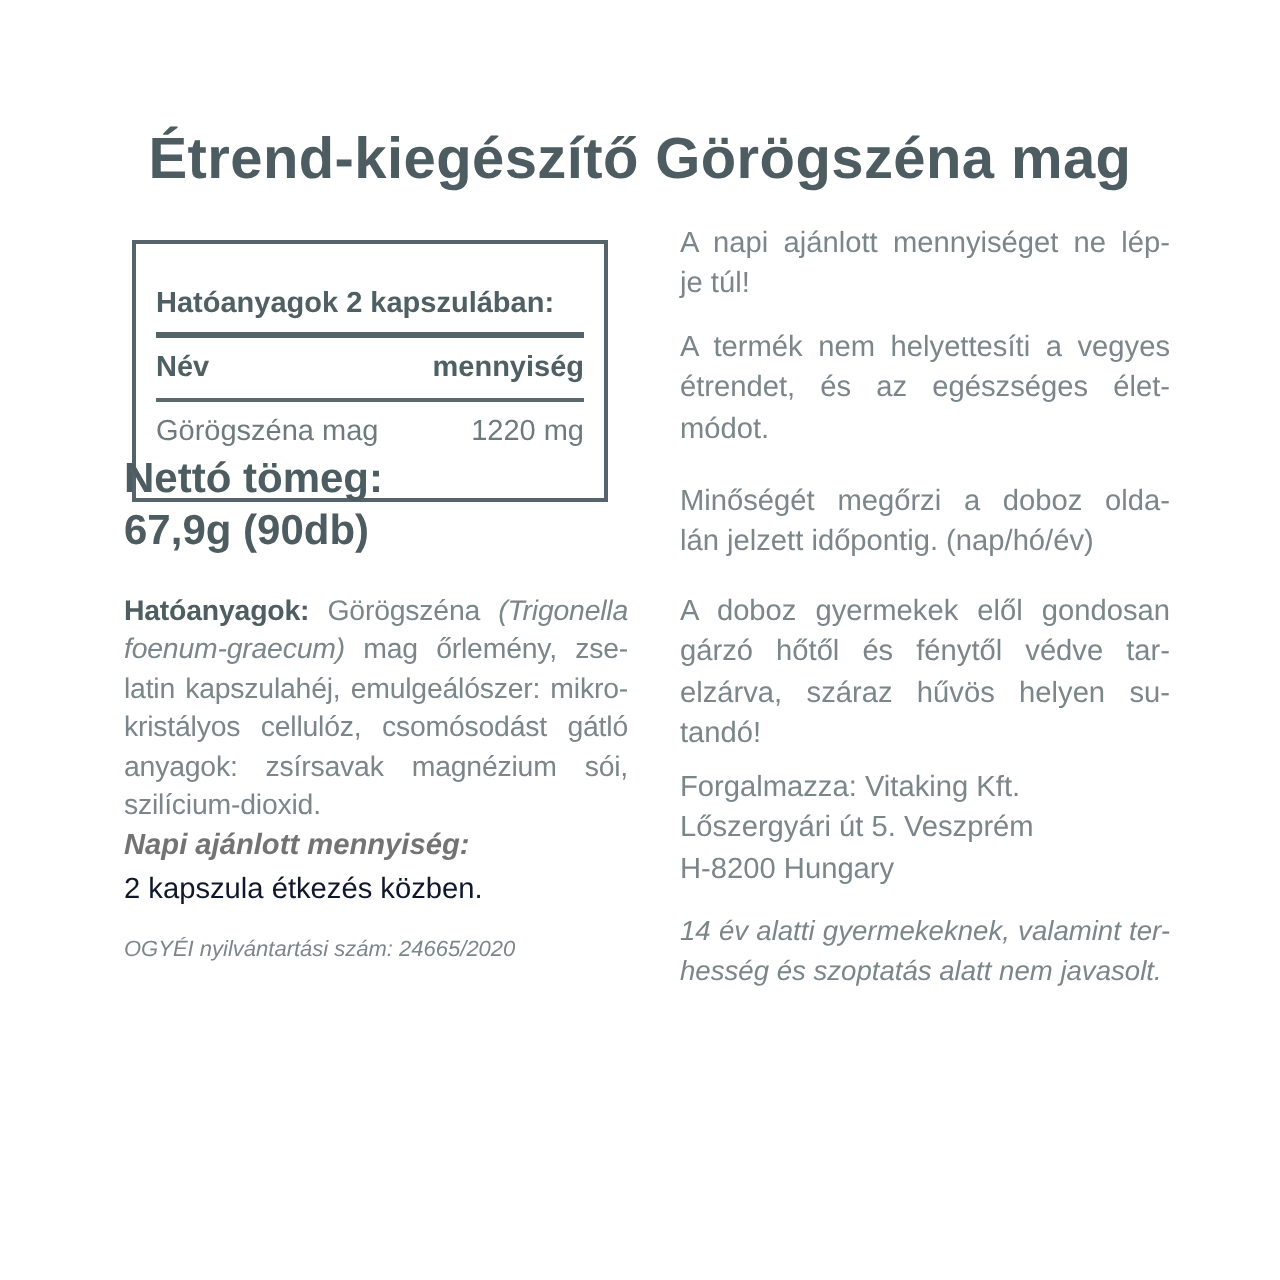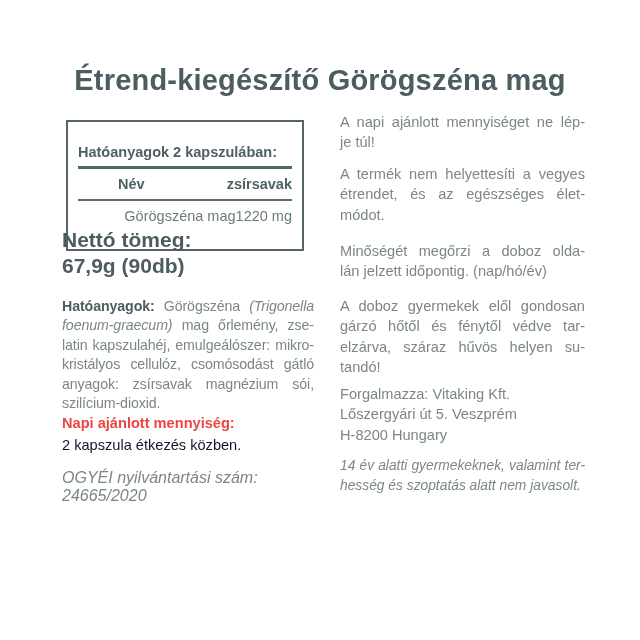--- a/index.html
+++ b/index.html
@@ -34,45 +34,44 @@
     font-size: 14.5px; font-weight: bold;
     color: #4f6064;
     padding: 6px 0 5px;
     line-height: 17px;
   }
   .rule-thick { border-top: 3px solid #54646a; }
   .rule-thin  { border-top: 2px solid #5a6a6f; }
   .trow {
     display: flex; justify-content: space-between;
     line-height: 17px;
-    margin-left: 40px;
   }
   .trow.cols { font-weight: bold; font-size: 14.5px; color: #4f6064; padding: 7px 0 6px; }
-  .trow.data { font-size: 14.5px; color: #6d7a7e; padding: 7px 0 8px; justify-content: flex-end; }
+  .trow.data { font-size: 14.5px; color: #6d7a7e; padding: 7px 0 8px; }
   
   .net {
     position: absolute; left: 62px; top: 227px; width: 252px;
     font-size: 21px; font-weight: bold; color: #4c5c60; line-height: 26px;
   }
   .ingredients {
     position: absolute; left: 62px; top: 297px; width: 252px;
     font-size: 14.2px; line-height: 19.4px; color: #7b868a;
     letter-spacing: -0.1px;
   }
   .ingredients .lbl { font-weight: bold; color: #4d5d61; }
   .it { font-style: italic; }
   .daily {
     position: absolute; left: 62px; top: 413px; width: 252px;
     font-size: 14.6px; line-height: 21.5px;
   }
-  .daily .hd { font-weight: bold; color: #ef4444; }
+  .daily .hd { font-weight: bold; color: #737373; font-style: italic; }
   .daily .tx { color: #0f172a; }
   .ogyei {
     position: absolute; left: 62px; top: 469px; width: 270px;
-    font-size: 16px; font-style: italic; color: #7b868a;
+    font-size: 11px; font-style: italic; color: #7b868a;
   }
   
   .rcol-p {
     position: absolute; left: 340px; width: 245px;
     font-size: 14.6px; line-height: 20.4px; color: #7b868a;
   }
   .p1 { top: 112px; }
   .p2 { top: 164px; }
   .p3 { top: 241px; }
   .p4 { top: 296px; }
@@ -87,21 +86,21 @@
 
 <div class="page">
 
   <div class="title">Étrend-kiegészítő Görögszéna mag</div>
 
   <div class="tbox">
     <div class="tbox-header">Hatóanyagok 2 kapszulában:</div>
     <div class="rule-thick"></div>
     <div class="trow cols">
       <span>Név</span>
-      <span>zsírsavak</span>
+      <span>mennyiség</span>
     </div>
     <div class="rule-thin"></div>
     <div class="trow data">
       <span>Görögszéna mag</span>
       <span>1220 mg</span>
     </div>
   </div>
 
   <div class="net">
     <div>Nettó tömeg:</div>

